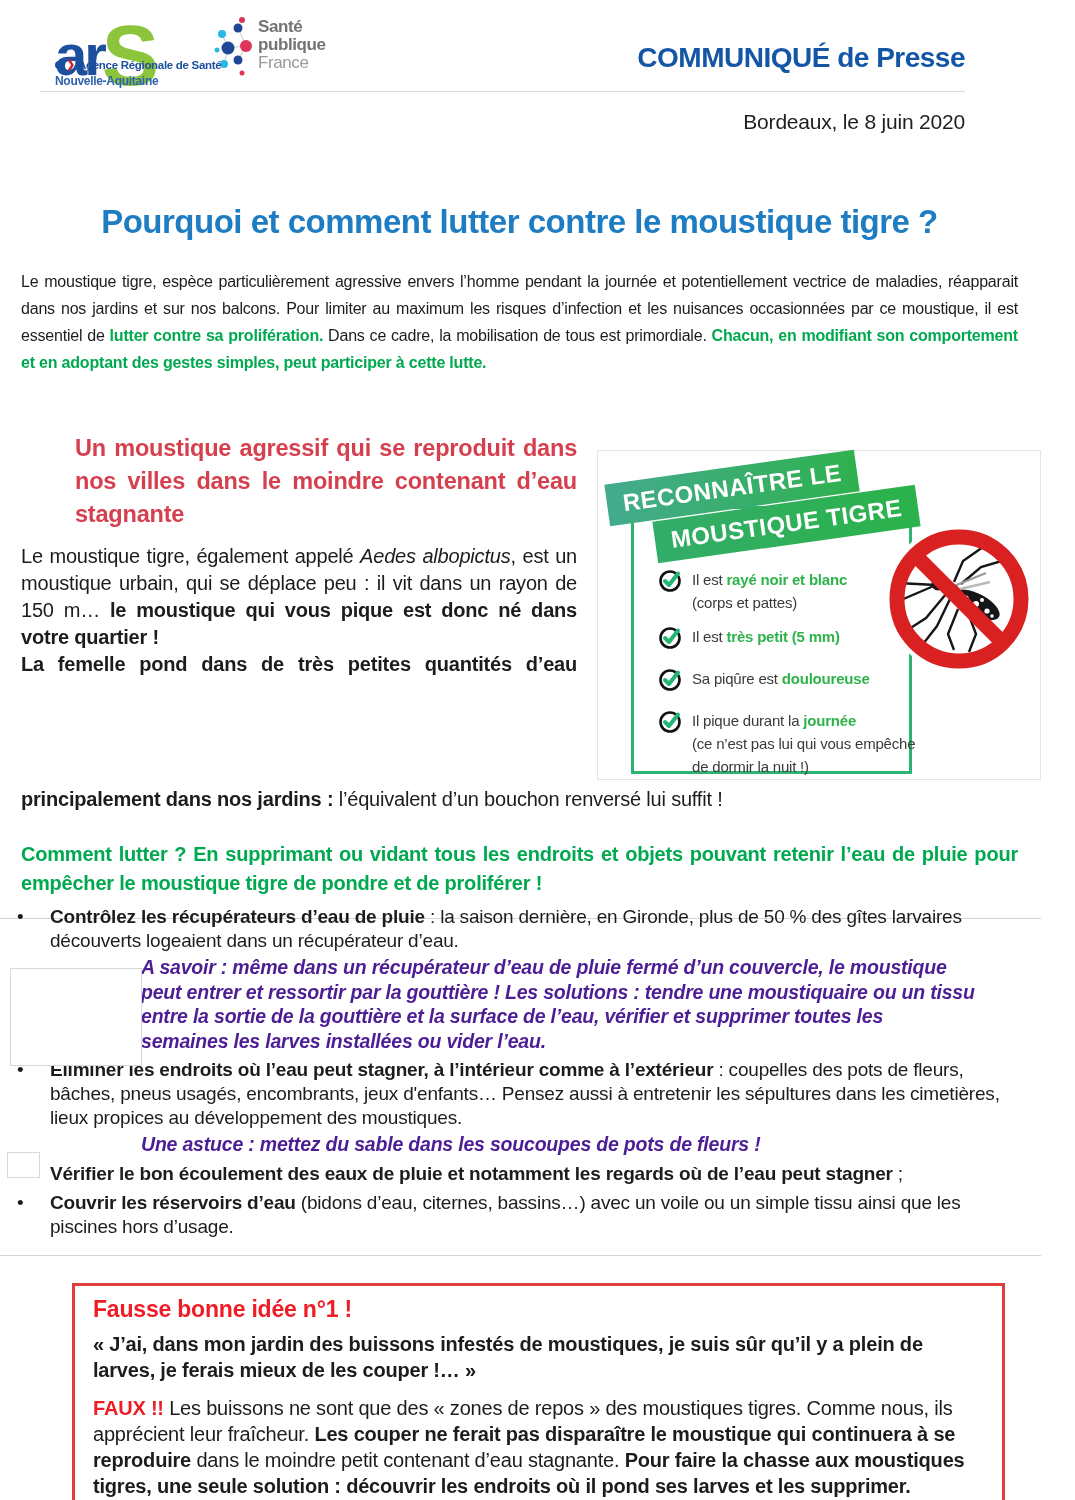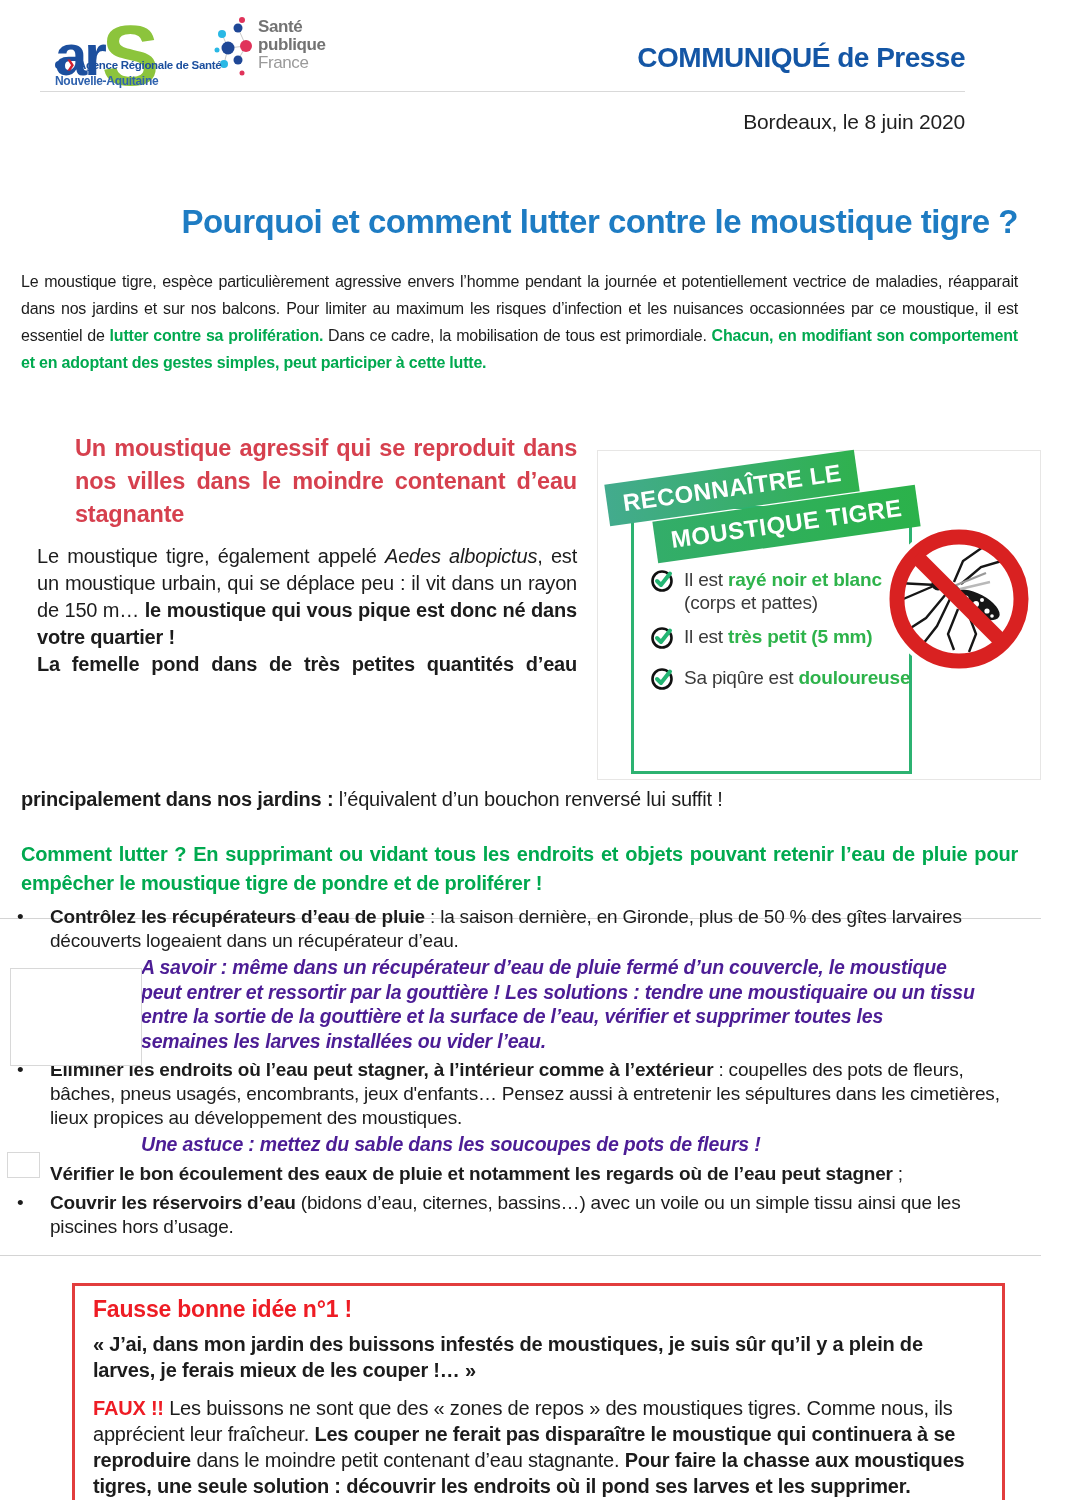--- a/index.html
+++ b/index.html
@@ -20,29 +20,29 @@
   .spf-logo{position:absolute;left:212px;top:12px;display:flex;align-items:center;}
   .spf-text{margin-left:4px;line-height:18px;font-size:17px;letter-spacing:-0.4px;}
   .spf-l1,.spf-l2{font-weight:bold;color:#737373;}
   .spf-l3{color:#9a9a9a;}
 
   .press{position:absolute;right:110px;top:42px;font-size:28px;font-weight:bold;color:#1456a5;letter-spacing:-0.5px;text-align:right;}
   .header-rule{position:absolute;left:40px;top:91px;width:925px;height:1px;background:#d9d9d9;}
   .dateline{position:absolute;right:110px;top:110px;font-size:21px;color:#1f1f1f;}
 
   
-  .page-title{position:absolute;left:21px;top:203px;width:997px;text-align:right;
+  .page-title{position:absolute;left:21px;top:203px;width:997px;text-align:center;
               font-size:33px;font-weight:bold;color:#1e7cc3;letter-spacing:-0.5px;}
   .intro{position:absolute;left:21px;top:268px;width:997px;font-size:16px;line-height:27px;text-align:justify;}
   .green-b{color:#00a94f;font-weight:bold;}
   b,.bold{font-weight:bold;}
 
   .col-left{position:absolute;left:21px;top:432px;width:556px;}
   .red-heading{padding-left:54px;color:#d6404e;font-size:23.5px;font-weight:bold;line-height:33px;text-align:justify;}
-  .col-left p{margin:12px 0 0 16px;font-size:20px;line-height:27px;text-align:justify;}
+  .col-left p{margin:12px 0 0 0;font-size:20px;line-height:27px;text-align:justify;}
   .col-left p.tight{margin-top:0;}
   .just-last{text-align-last:justify;}
 
   .cont-line{position:absolute;left:21px;top:786px;width:997px;font-size:20px;line-height:27px;}
   .how{position:absolute;left:21px;top:840px;width:997px;font-size:20px;line-height:29px;
        color:#00a94f;font-weight:bold;text-align:justify;}
 
   .sep{position:absolute;left:0;width:1041px;height:1px;background:#d4d4d4;}
   .sep1{top:918px;} .sep2{top:1255px;}
 
@@ -59,21 +59,21 @@
 
   
   .card{position:absolute;left:597px;top:450px;width:444px;height:330px;background:#fff;
         border:1px solid #e7e6e5;box-sizing:border-box;}
   .ribbon{position:absolute;transform:rotate(-8deg);color:#fff;font-weight:bold;font-size:24px;
           letter-spacing:0.5px;padding:7px 16px;white-space:nowrap;}
   .ribbon1{left:8px;top:16px;background:linear-gradient(95deg,#43ab8e,#2fb14e);z-index:2;}
   .ribbon2{left:56px;top:52px;background:linear-gradient(95deg,#33ad6a,#2bb24a);z-index:3;}
   .checkbox-frame{position:absolute;left:33px;top:55px;width:281px;height:268px;border:3px solid #2cb271;
                   box-sizing:border-box;z-index:1;}
-  .check-items{position:absolute;left:52px;top:117px;width:270px;z-index:2;font-size:19px;line-height:23px;color:#3a3a3a;}
+  .check-items{position:absolute;left:60px;top:117px;width:270px;z-index:2;font-size:15px;line-height:23px;color:#3a3a3a;}
   .check-item{display:flex;margin-bottom:11px;}
   .check-item .ico{flex:0 0 26px;width:26px;margin-right:8px;}
   .hl{color:#2eb34b;font-weight:bold;}
   .no-sign{position:absolute;left:286px;top:73px;width:150px;height:150px;z-index:4;}
 
   
   .warn{position:absolute;left:72px;top:1283px;width:933px;box-sizing:border-box;
         border:3px solid #e23d3d;padding:10px 18px 12px 18px;background:#fff;}
   .warn-title{color:#ee1c24;font-size:23px;font-weight:bold;}
   .warn-quote{margin-top:8px;font-weight:bold;font-size:20px;line-height:26px;}
@@ -154,20 +154,27 @@
               <path d="M7,13 L11,17 L20,5.5" fill="none" stroke="#23b573" stroke-width="4" stroke-linecap="round" stroke-linejoin="round"></path>
             </svg></span>
         <span><span>Il est </span><span class="hl">très petit (5 mm)</span></span>
       </div>
       <div class="check-item">
         <span class="ico"><svg width="25" height="25" viewBox="0 0 25 25">
               <circle cx="12" cy="13" r="9.5" fill="#fff" stroke="#111" stroke-width="2.6"></circle>
               <path d="M7,13 L11,17 L20,5.5" fill="none" stroke="#23b573" stroke-width="4" stroke-linecap="round" stroke-linejoin="round"></path>
             </svg></span>
         <span><span>Sa piqûre est </span><span class="hl">douloureuse</span></span>
+      </div>
+      <div class="check-item">
+        <span class="ico"><svg width="25" height="25" viewBox="0 0 25 25">
+              <circle cx="12" cy="13" r="9.5" fill="#fff" stroke="#111" stroke-width="2.6"></circle>
+              <path d="M7,13 L11,17 L20,5.5" fill="none" stroke="#23b573" stroke-width="4" stroke-linecap="round" stroke-linejoin="round"></path>
+            </svg></span>
+        <span><span>Il pique durant la </span><span class="hl">journée</span><br><span>(ce n’est pas lui qui vous empêche de dormir la nuit !)</span></span>
       </div>
     </div>
 
     <svg class="no-sign" viewBox="0 0 150 150">
       <circle cx="75" cy="75" r="74" fill="#fff"></circle>
       <g stroke="#161616" fill="none" stroke-width="2.4">
         <line x1="52" y1="61" x2="10" y2="79"></line>
         <line x1="52" y1="61" x2="14" y2="59"></line>
         <path d="M62,70 L42,94 L22,107"></path>
         <path d="M66,75 L53,102 L39,120"></path>

